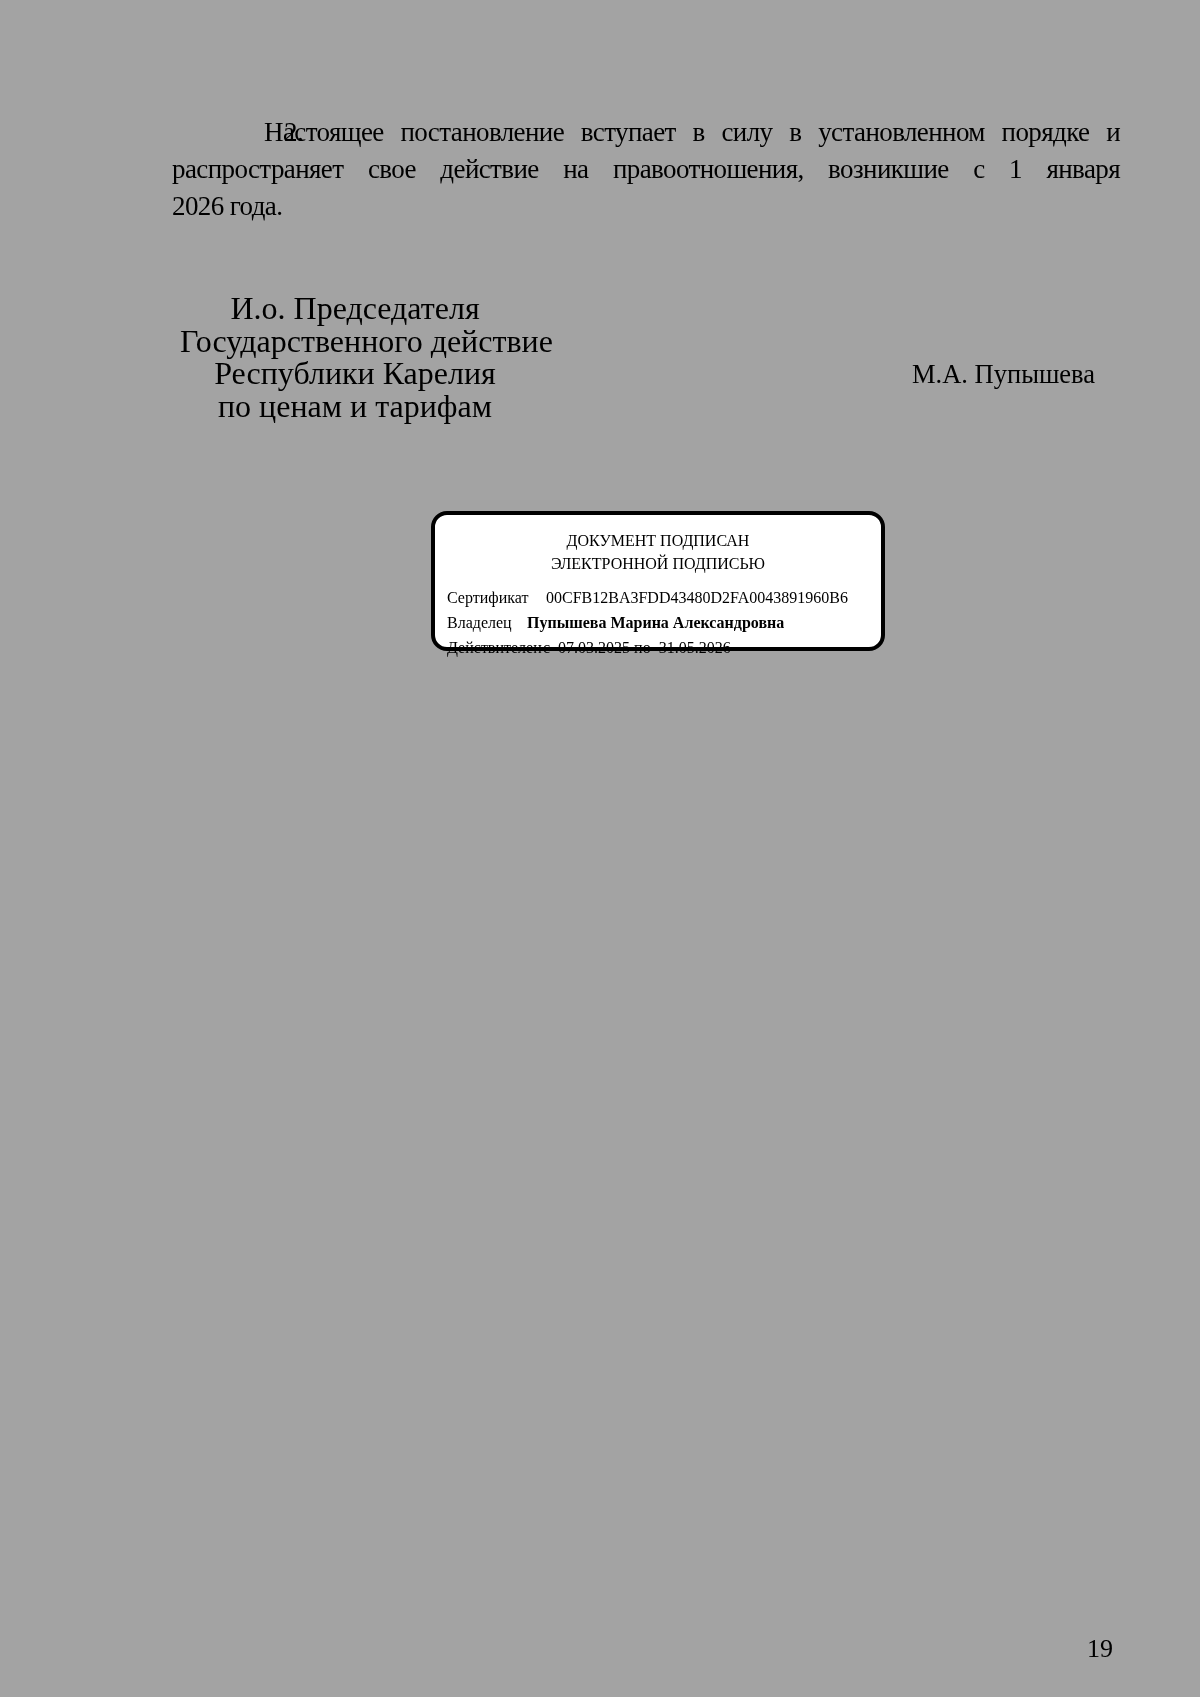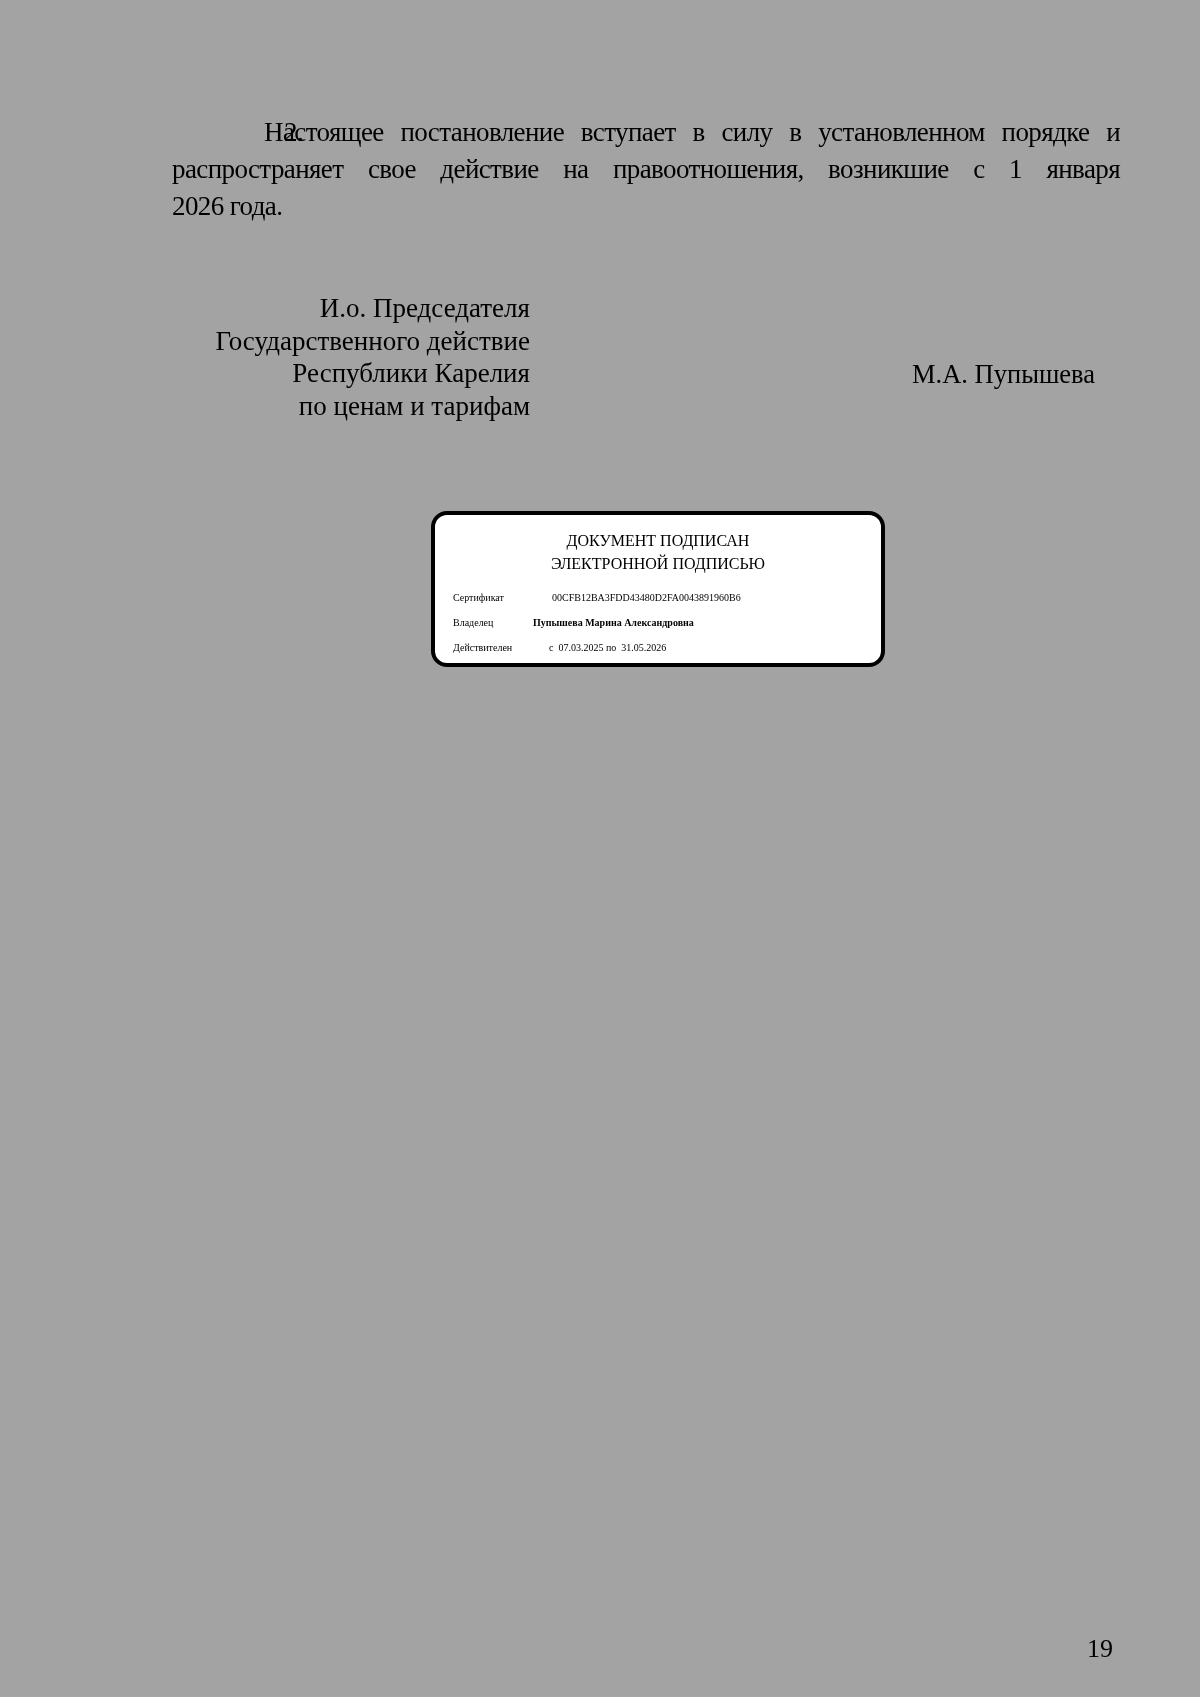--- a/index.html
+++ b/index.html
@@ -50,62 +50,62 @@
       display: inline-block;
       width: 36px;
     }
 
     
     .sig-left {
       position: absolute;
       left: 180px;
       top: 292px;
       width: 350px;
-      text-align: right;
-      font-size: 27px;
+      text-align: center;
+      font-size: 32px;
       line-height: 32.5px;
     }
     .sig-left span { display: block; white-space: nowrap; }
     .sig-right {
       position: absolute;
       left: 912px;
       top: 358px;
       font-size: 26.5px;
       line-height: 32.5px;
       white-space: nowrap;
     }
 
     
     .stamp {
       position: absolute;
       left: 431px;
       top: 511px;
       width: 454px;
-      height: 156px;
+      height: 140px;
       box-sizing: border-box;
       border: 4px solid #000000;
       border-radius: 16px;
       background: #ffffff;
       padding-left: 16px;
     }
     .stamp-title {
       position: absolute;
       left: 0;
       right: 0;
       top: 14px;
       text-align: center;
       font-size: 16px;
       line-height: 23px;
       letter-spacing: 0px;
     }
     .stamp-title span { display: block; }
     .stamp-row {
       position: absolute;
-      left: 18px;
-      font-size: 10px;
+      left: 12px;
+      font-size: 16px;
       line-height: 18px;
       white-space: nowrap;
     }
     .stamp-row .lbl {
       display: inline-block;
     }
     .row-cert { top: 74px; }
     .row-cert .lbl { width: 99px; }
     .row-owner { top: 99px; }
     .row-owner .lbl { width: 80px; }

